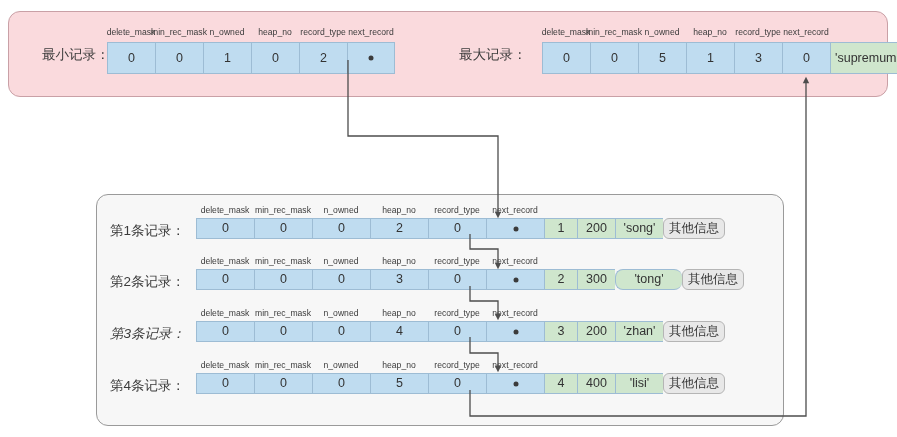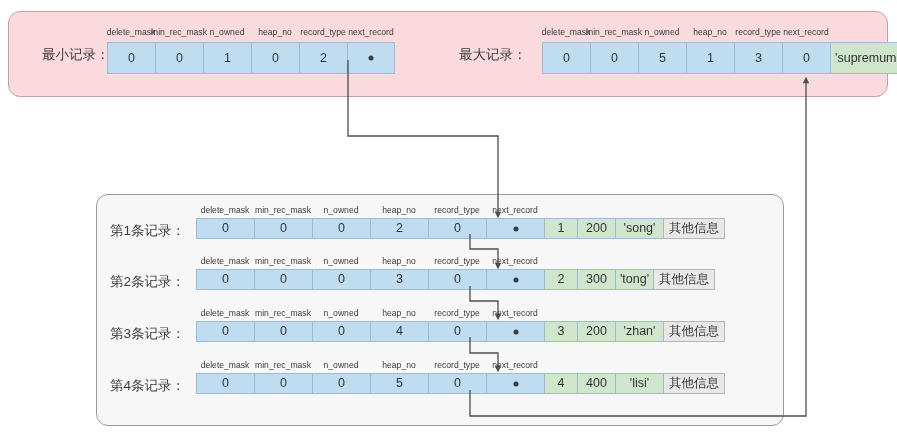--- a/index.html
+++ b/index.html
@@ -71,20 +71,21 @@
     line-height:1;
   }
   .cell:last-child{border-right-width:1px;}
   .cell.green{
     background:#cfe6cd;
     border-color:#9dbcd4;
   }
   .cell.gray{
     background:#e8e8e8;
     border-color:#b5b5b5;
+    border-radius:6px;
   }
   .cell.ptr{position:relative;}
   .dot{
     position:absolute;
     width:5px;height:5px;border-radius:50%;
     background:#3b3b3b;
     left:50%;top:50%;
     transform:translate(-50%,-50%);
   }
 
@@ -179,24 +180,24 @@
         <div class="cell" style="width: 58px;">0</div>
         <div class="cell" style="width: 58px;">0</div>
         <div class="cell" style="width: 58px;">0</div>
         <div class="cell" style="width: 58px;">3</div>
         <div class="cell" style="width: 58px;">0</div>
         <div class="cell ptr" style="width: 58px;">
           <span class="dot"></span>
         </div>
         <div class="cell green" style="width: 33px;">2</div>
         <div class="cell green" style="width: 38px;">300</div>
-        <div class="cell green" style="width: 38px;">'tong'</div>
-        <div class="cell gray" style="width: 62px;">其他信息</div>
-      </div>
-      <div class="row-label" style="left: 110px; top: 327px;">第3条记录：</div>
+        <div class="cell green" style="width: 67px; border-radius: 8px;">'tong'</div>
+        <div class="cell gray" style="width: 62px;">其他信息</div>
+      </div>
+      <div class="row-label" style="left: 110px; top: 327px; font-style: italic;">第3条记录：</div>
       <div class="caps" style="left: 196px; top: 309px; width: 348px;">
         <span style="left: 29px;">delete_mask</span>
         <span style="left: 87px;">min_rec_mask</span>
         <span style="left: 145px;">n_owned</span>
         <span style="left: 203px;">heap_no</span>
         <span style="left: 261px;">record_type</span>
         <span style="left: 319px;">next_record</span>
       </div>
       <div class="cellrow" style="left: 196px; top: 321px; height: 21px;">
         <div class="cell" style="width: 58px;">0</div>

